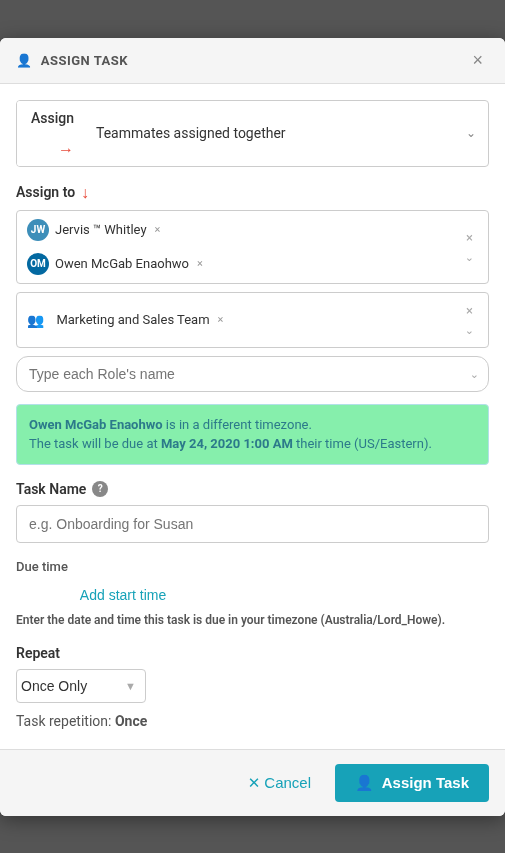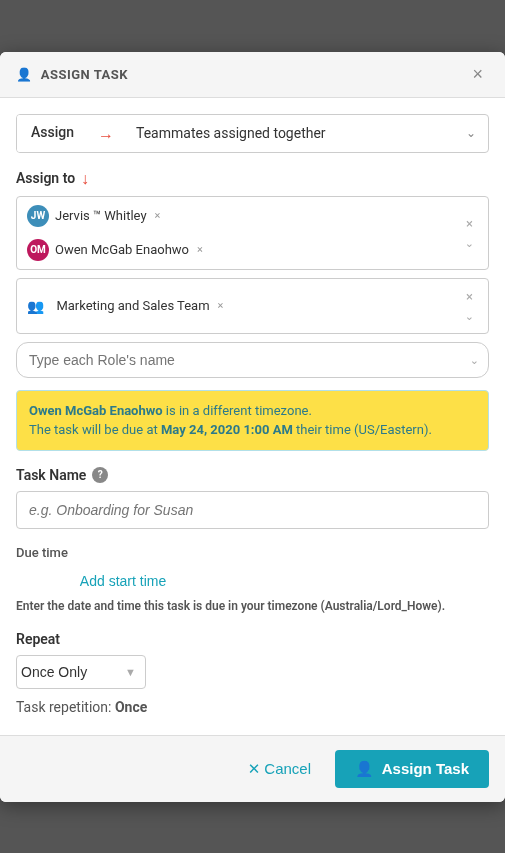--- a/index.html
+++ b/index.html
@@ -59,22 +59,23 @@
     }
     .assign-label-part {
       background: #fff;
       padding: 9px 14px;
       font-size: 14px;
       color: #333;
       font-weight: 500;
       border-right: none;
       white-space: nowrap;
       display: flex;
-      align-items: flex-start;
-      gap: 24px;
+      align-items: flex-end;
+      gap: 12px;
+      flex-direction: column;
     }
     .arrow-right {
       color: #e74c3c;
       font-size: 16px;
       font-weight: bold;
     }
     .assign-value-part {
       flex: 1;
       padding: 9px 8px;
       font-size: 14px;
@@ -192,21 +193,21 @@
       right: 10px;
       top: 50%;
       transform: translateY(-50%);
       color: #aaa;
       font-size: 11px;
       cursor: pointer;
     }
 
     
     .timezone-notice {
-      background: #fde047;
+      background: #86efac;
       border: 1px solid #b2e0e8;
       border-radius: 4px;
       padding: 10px 12px;
       font-size: 13px;
       color: #2c7a8a;
       margin-bottom: 16px;
       line-height: 1.5;
     }
     .timezone-notice strong { font-weight: 700; }
 
@@ -235,21 +236,20 @@
     }
     .task-name-input {
       width: 100%;
       border: 1px solid #ccc;
       border-radius: 4px;
       padding: 10px 12px;
       font-size: 14px;
       color: #aaa;
       outline: none;
       margin-bottom: 16px;
-      font-style: italic;
     }
 
     
     .date-time-row {
       display: flex;
       align-items: flex-start;
       gap: 12px;
       margin-bottom: 8px;
     }
     .date-group, .time-group {
@@ -410,21 +410,21 @@
 
       
       <div class="assignee-box">
         <div class="assignees-list">
           <div class="assignee-tag">
             <span class="avatar-small" style="background:#3d8eb9;">JW</span>
             <span>Jervis ™ Whitley</span>
             <span class="tag-x">×</span>
           </div>
           <div class="assignee-tag">
-            <span class="avatar-small" style="background:#be185d;">OM</span>
+            <span class="avatar-small" style="background:#0369a1;">OM</span>
             <span>Owen McGab Enaohwo</span>
             <span class="tag-x">×</span>
           </div>
         </div>
         <div class="box-actions">
           <span class="box-x-btn">×</span>
           <span class="box-chevron-btn">⌄</span>
         </div>
       </div>
 

